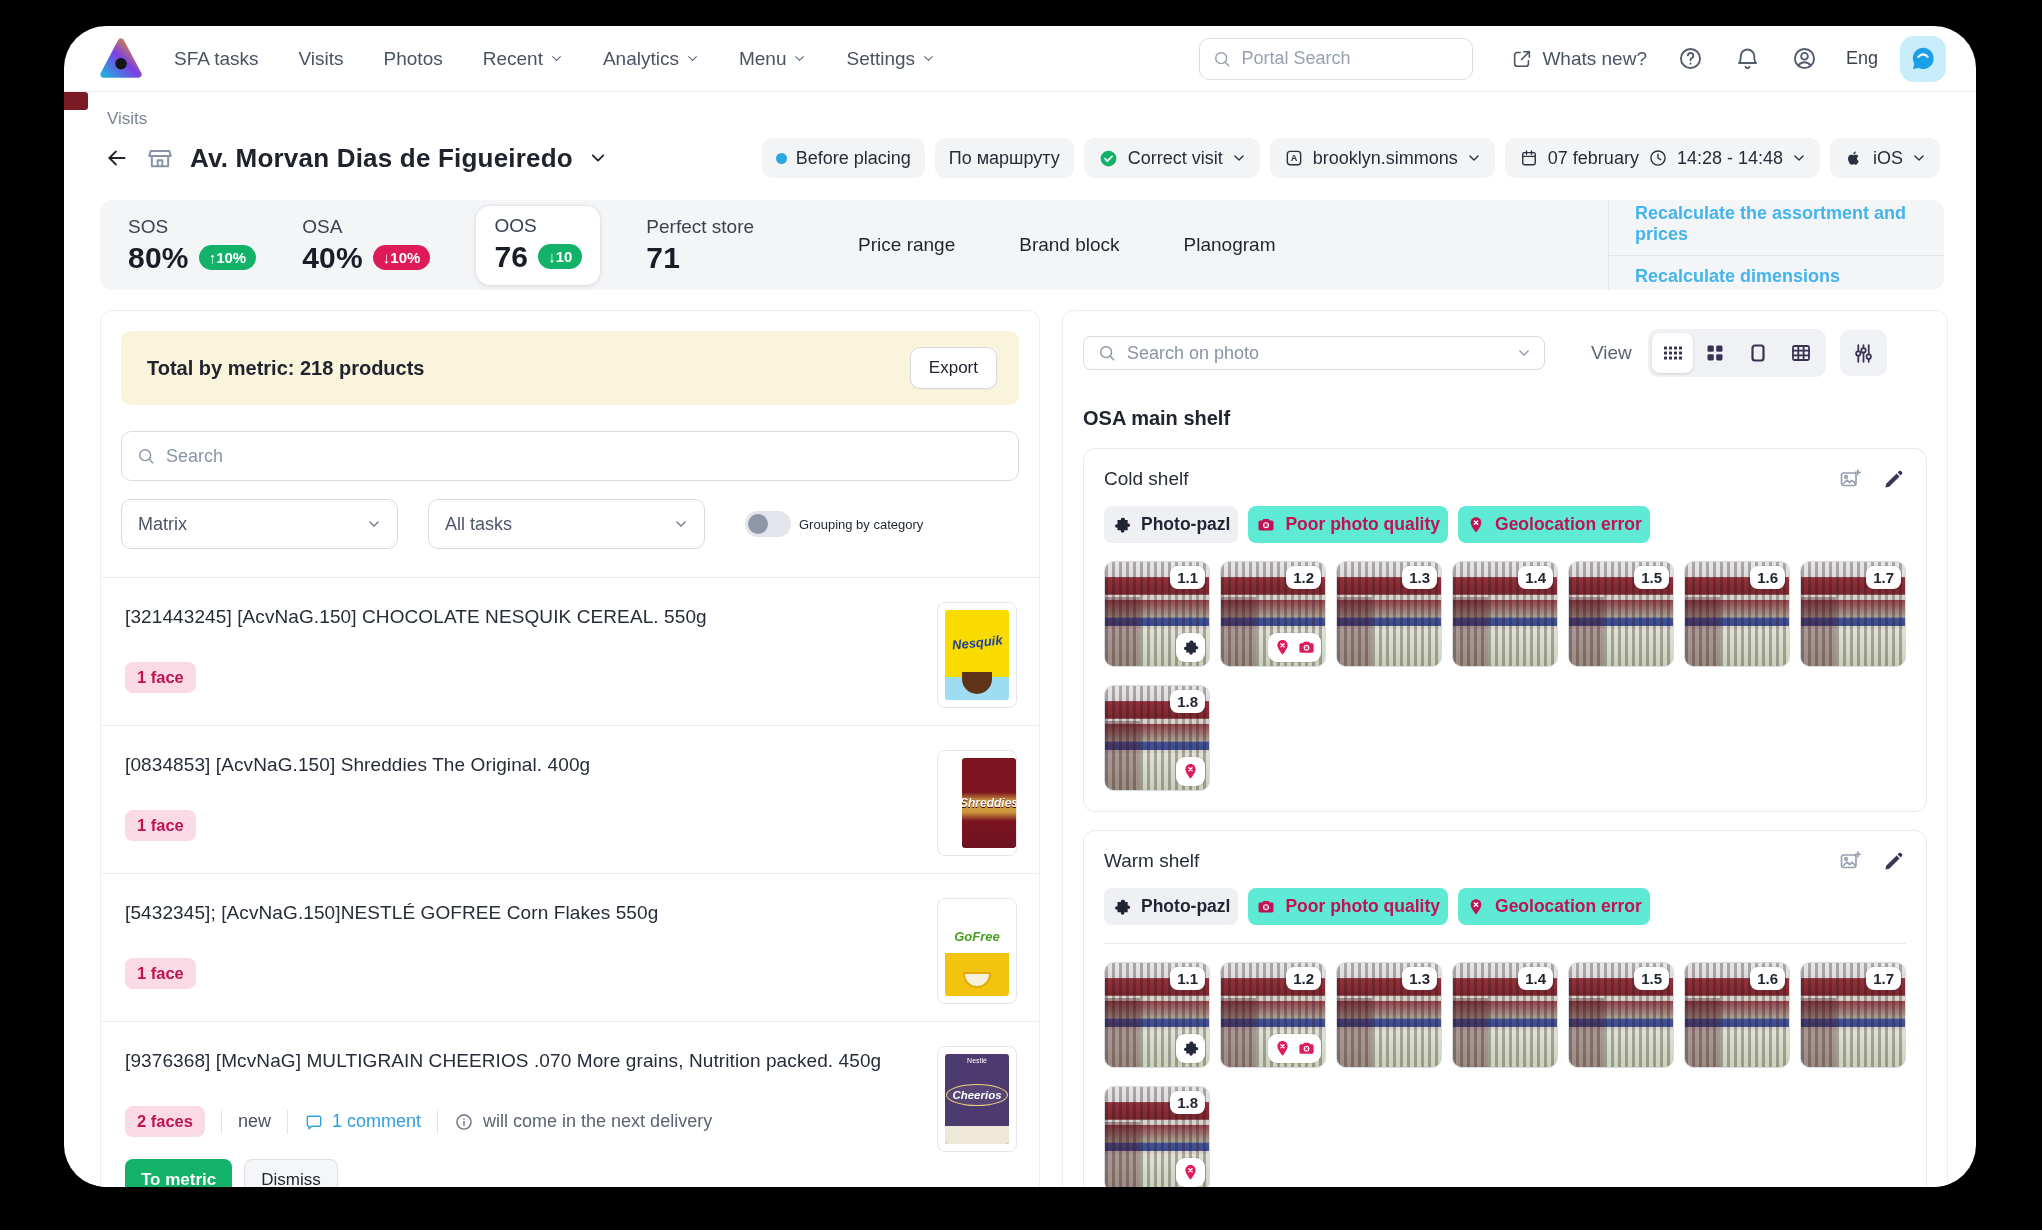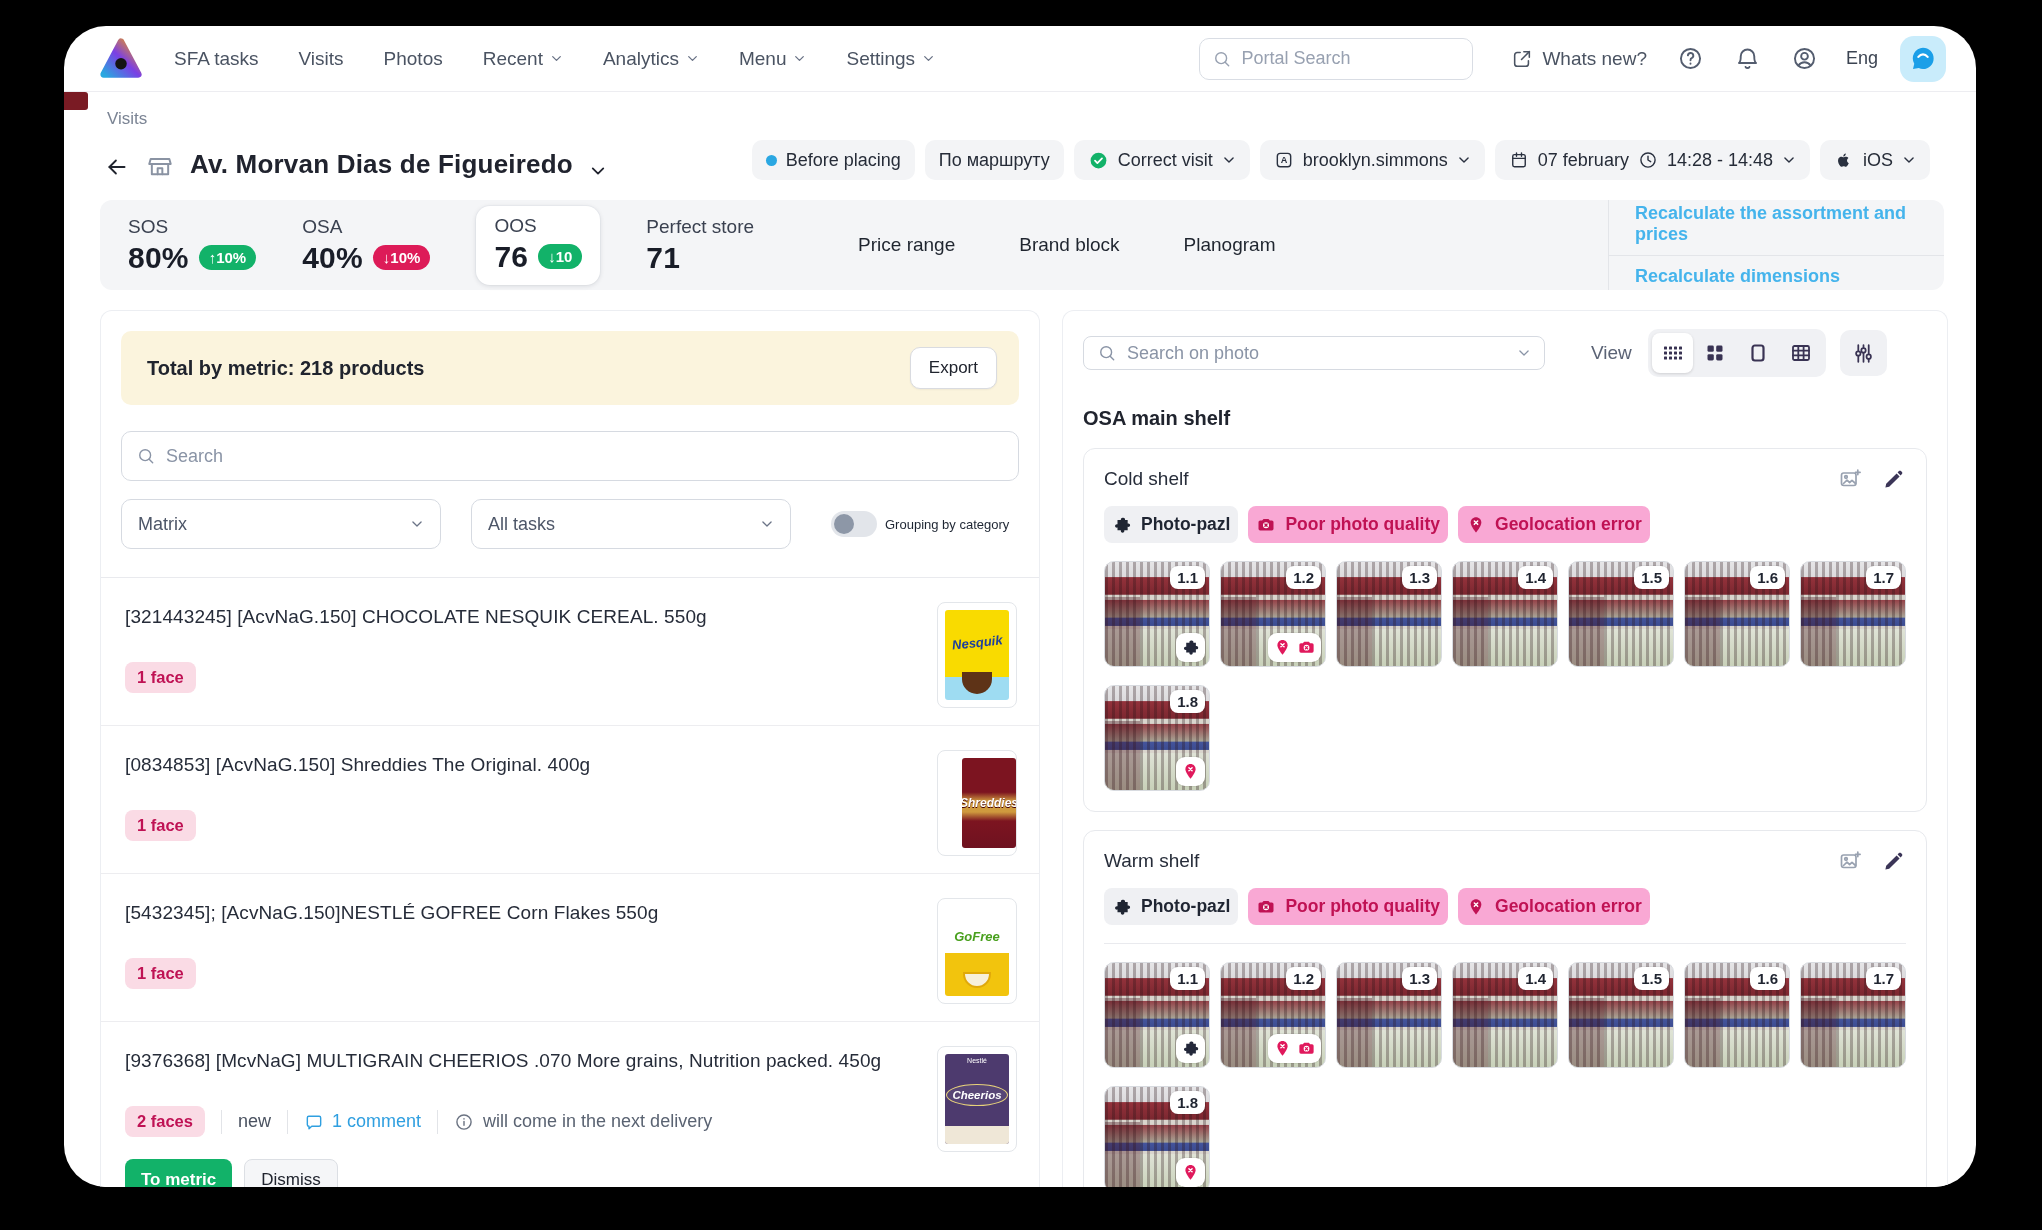--- a/index.html
+++ b/index.html
@@ -20,21 +20,21 @@
   .chatbtn { width:46px; height:46px; border-radius:14px; background:#c9ecfb; margin-left:22px; display:flex; align-items:center; justify-content:center; flex:none; }
   .chatbtn .ic { width:30px; height:30px; }
 
   .ic { display:inline-flex; flex:none; }
   .ic svg { width:100%; height:100%; display:block; fill:none; stroke:currentColor; stroke-width:1.7; stroke-linecap:round; stroke-linejoin:round; }
 
   
   .content { position:absolute; left:0; right:0; top:66px; bottom:0; }
   .envtab { position:absolute; left:0; top:0; width:24px; height:18px; background:#7a1b24; border-radius:0 3px 3px 0; }
   .crumb { position:absolute; left:43px; top:17px; font-size:17px; color:#7b8494; }
-  .visit-row { position:absolute; left:40px; right:46px; top:44px; height:44px; display:flex; align-items:flex-end; gap:16px; }
+  .visit-row { position:absolute; left:40px; right:36px; top:44px; height:44px; display:flex; align-items:center; gap:16px; }
   .backarrow { width:26px; height:26px; color:#20242e; }
   .storeic { width:28px; height:28px; color:#8a93a3; }
   .vtitle { font-size:26px; font-weight:700; color:#20232e; letter-spacing:.2px; }
   .vchev { width:18px; height:18px; color:#20232e; }
   .badges { margin-left:auto; display:flex; gap:10px; }
   .chip { height:40px; background:#f3f4f6; border-radius:10px; display:flex; align-items:center; gap:9px; padding:0 14px; font-size:18px; color:#262c38; font-weight:500; white-space:nowrap; }
   .chip .ic { width:20px; height:20px; color:#2a3140; }
   .chip .chev { width:14px; height:14px; color:#2a3140; }
   .dotblue { width:11px; height:11px; border-radius:50%; background:#2aa7e2; flex:none; }
 
@@ -59,21 +59,21 @@
   .panel-right { left:998px; width:886px; padding:18px 20px; }
 
   
   .banner { margin:20px; height:74px; background:#fbf4dd; border-radius:10px; display:flex; align-items:center; justify-content:space-between; padding:0 22px 0 26px; }
   .banner-title { font-size:20px; font-weight:700; color:#20242e; }
   .btn-export { background:#fff; border:1px solid #d9dbe0; border-radius:10px; padding:10px 18px; font-size:17px; color:#20242e; font-family:inherit; cursor:pointer; box-shadow:0 1px 2px rgba(16,24,40,.05); }
   .lsearch { margin:26px 20px 0; height:50px; border:1px solid #d6dae1; border-radius:10px; display:flex; align-items:center; gap:10px; padding:0 14px; color:#8a94a6; }
   .lsearch input { border:none; outline:none; flex:1; font-size:18px; font-family:inherit; background:transparent; color:#20242e; }
   .lsearch input::placeholder { color:#8a94a6; }
   .filters { margin:18px 20px 0; display:flex; align-items:center; }
-  .select { width:320px; height:50px; border:1px solid #d6dae1; border-radius:10px; display:flex; align-items:center; justify-content:space-between; padding:0 16px; font-size:18px; color:#4d5668; cursor:pointer; }
+  .select { width:277px; height:50px; border:1px solid #d6dae1; border-radius:10px; display:flex; align-items:center; justify-content:space-between; padding:0 16px; font-size:18px; color:#4d5668; cursor:pointer; }
   .select + .select { margin-left:30px; }
   .select .chev { width:14px; height:14px; color:#6b7487; }
   .toggle-wrap { margin-left:40px; display:flex; align-items:center; gap:8px; font-size:13px; color:#1e2633; }
   .toggle { width:46px; height:26px; border-radius:13px; background:#e2e5ea; position:relative; cursor:pointer; flex:none; }
   .toggle .knob { position:absolute; left:3px; top:3px; width:20px; height:20px; border-radius:50%; background:#8d97a7; }
   .plist { margin-top:28px; border-top:1px solid #e9eaee; }
   .prow { position:relative; padding:28px 24px 26px; border-bottom:1px solid #ededf0; min-height:148px; }
   .ptitle { font-size:19px; font-weight:500; color:#262c39; max-width:790px; letter-spacing:.1px; }
   .pmeta { display:flex; align-items:center; gap:16px; margin-top:34px; }
   .pill-pink { background:#fadbe5; color:#bf1254; font-size:16.5px; font-weight:700; border-radius:8px; padding:6px 12px; white-space:nowrap; }
@@ -120,21 +120,21 @@
   .shelfhead { display:flex; align-items:center; }
   .shelfname { font-size:19px; color:#272d3a; font-weight:500; }
   .shelficons { margin-left:auto; display:flex; gap:20px; align-items:center; }
   .shelficons .ic { width:24px; height:24px; cursor:pointer; }
   .ic-imgadd { color:#98a1b0; }
   .ic-pencil { color:#3b3557; }
   .issuebadges { display:flex; gap:10px; margin-top:15px; }
   .ibadge { height:37px; border-radius:8px; padding:0 8px; display:flex; align-items:center; gap:9px; font-size:17.5px; font-weight:600; white-space:nowrap; }
   .ibadge .ic { width:20px; height:20px; }
   .ibadge.neutral { background:#eff0f3; color:#1f2532; }
-  .ibadge.pink { background:#f9a8d4; color:#c01254; }
+  .ibadge.pink { background:#5eead4; color:#c01254; }
   .shelf-divider { height:1px; background:#e9eaee; margin:18px 0 0; }
   .thumbs { margin-top:18px; display:flex; flex-wrap:wrap; gap:10px; width:822px; }
   .thumb { position:relative; width:106px; height:106px; border-radius:10px; border:1px solid #d8dbe0; overflow:hidden; cursor:pointer;
     background:
       repeating-linear-gradient(90deg, rgba(40,18,22,.30) 0 3px, rgba(0,0,0,0) 3px 7px),
       linear-gradient(180deg,#e6e5e7 0%,#dcdbdd 14%,#93323b 15%,#7c2730 31%,#d9d5cd 32%,#d9d5cd 36%,#95454b 37%,#a8a394 53%,#44549b 54%,#3c4c92 61%,#d9d5cd 62%,#d9d5cd 64%,#dfe3d6 65%,#c8d1b9 100%);
   }
   .thumb::after { content:""; position:absolute; left:0; top:34%; bottom:0; width:34%; background:rgba(70,15,25,.35); }
   .tnum { position:absolute; top:4px; right:4px; background:#fff; border-radius:8px; padding:3px 7px; font-size:15px; font-weight:700; color:#1f2430; box-shadow:0 0 0 1px rgba(0,0,0,.05); z-index:2; }
   .tic { position:absolute; bottom:4px; right:4px; background:#fff; border-radius:9px; padding:5px 5px; display:flex; gap:5px; box-shadow:0 0 0 1px rgba(0,0,0,.05); z-index:2; }

